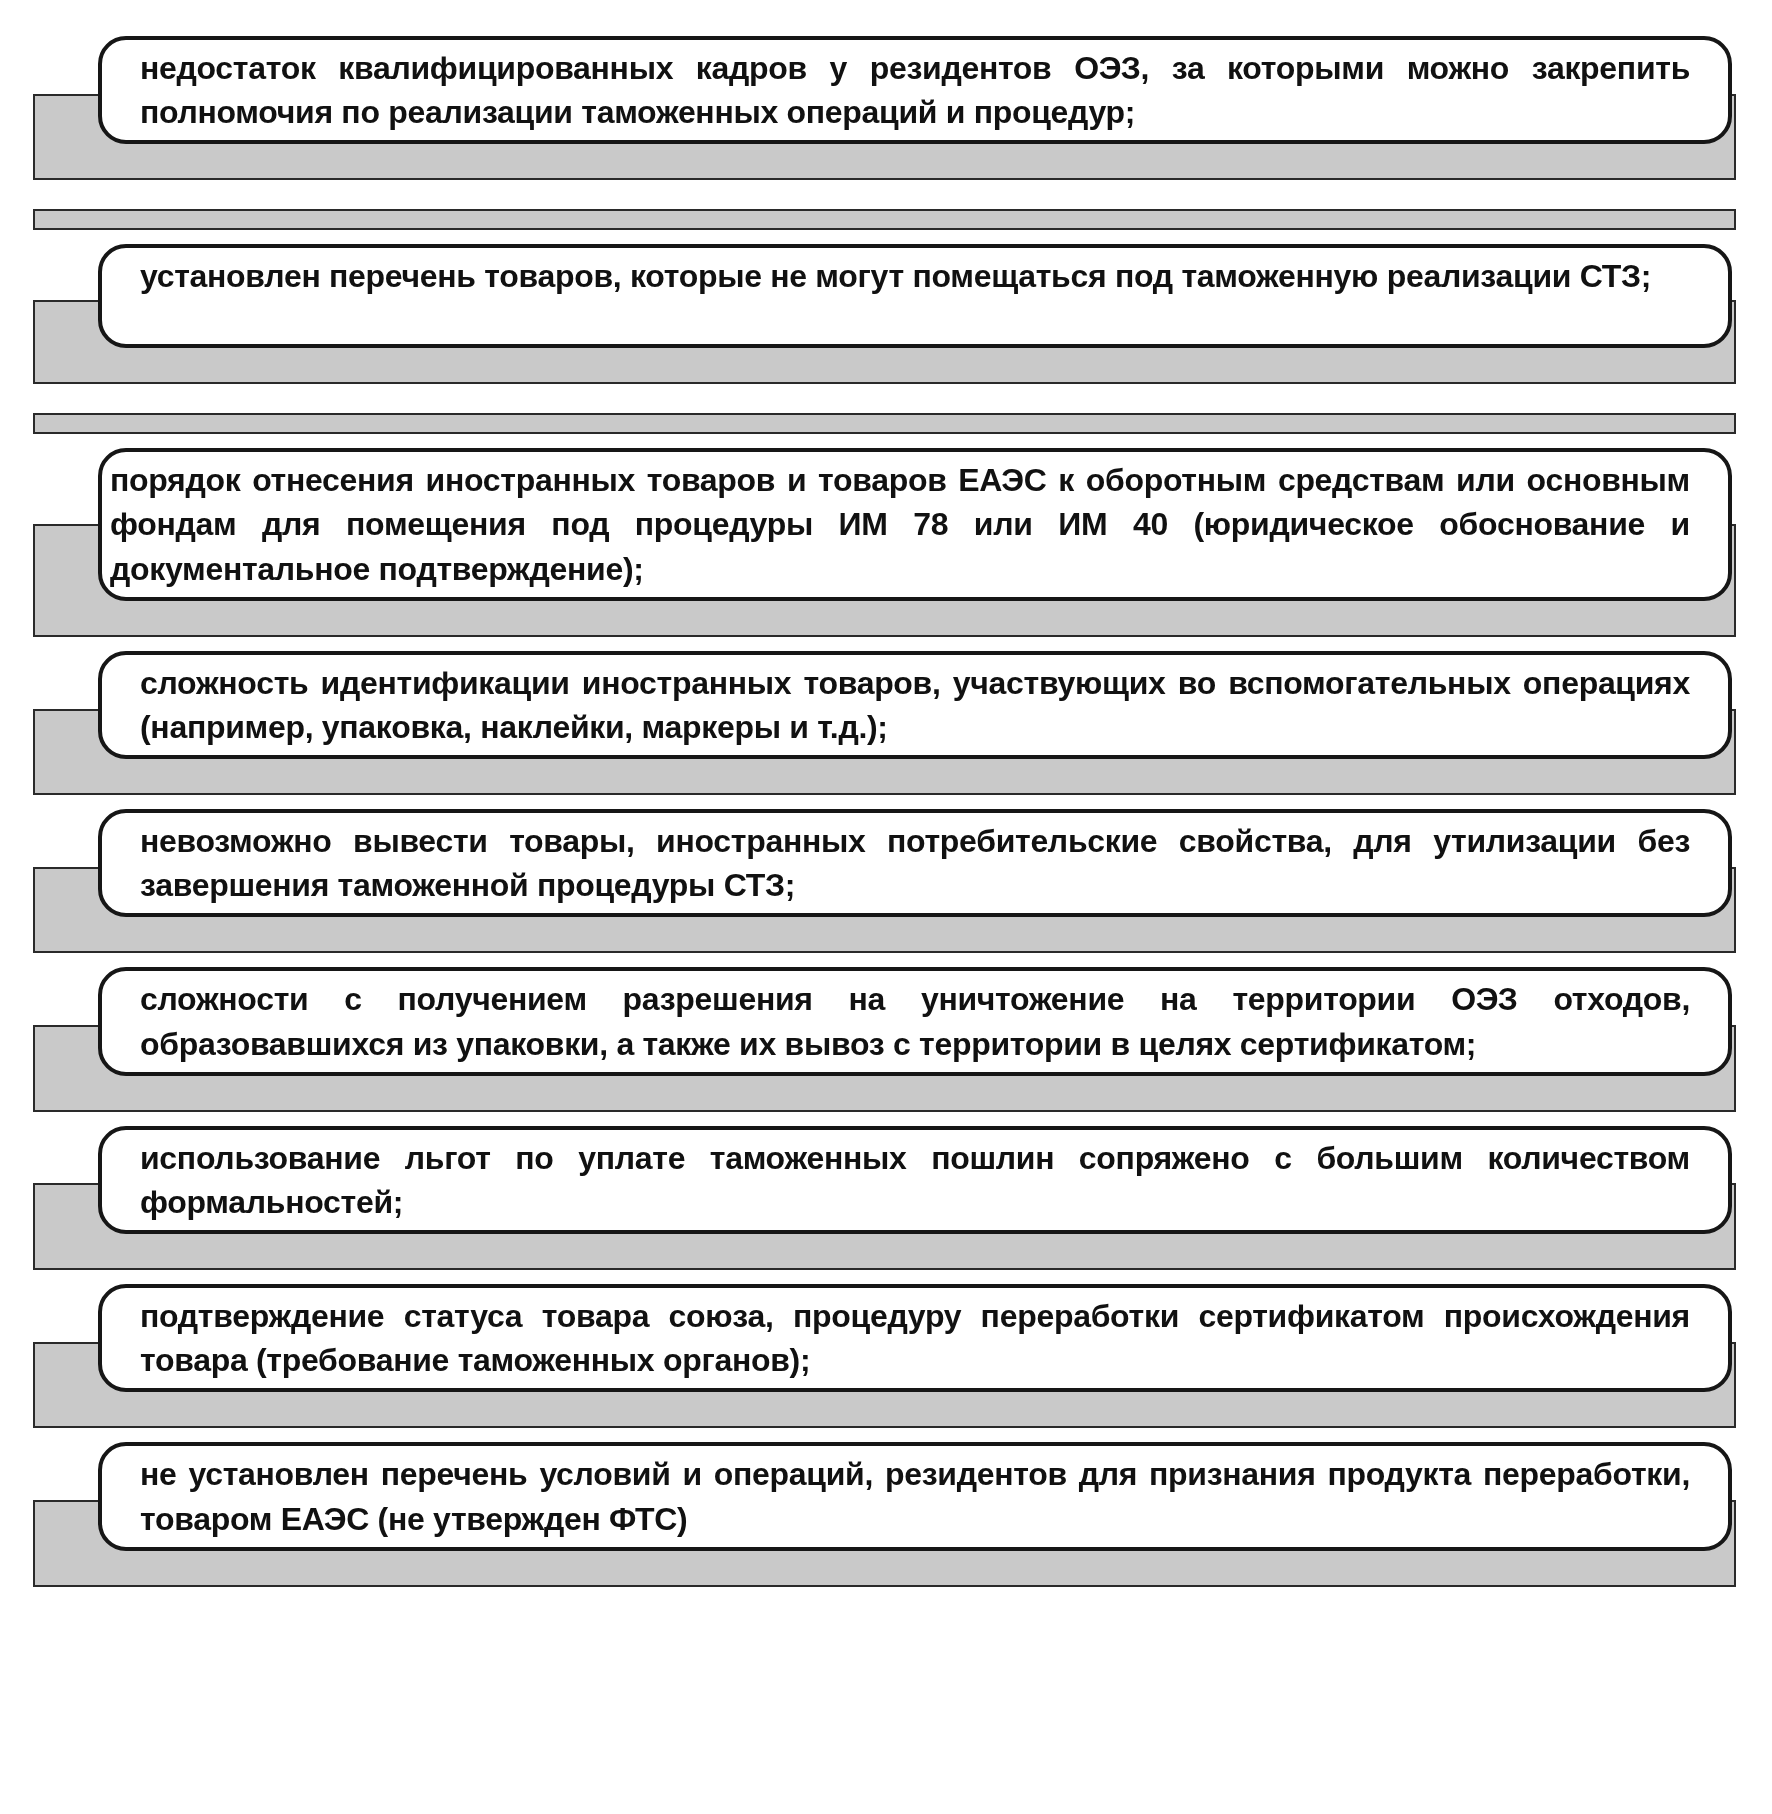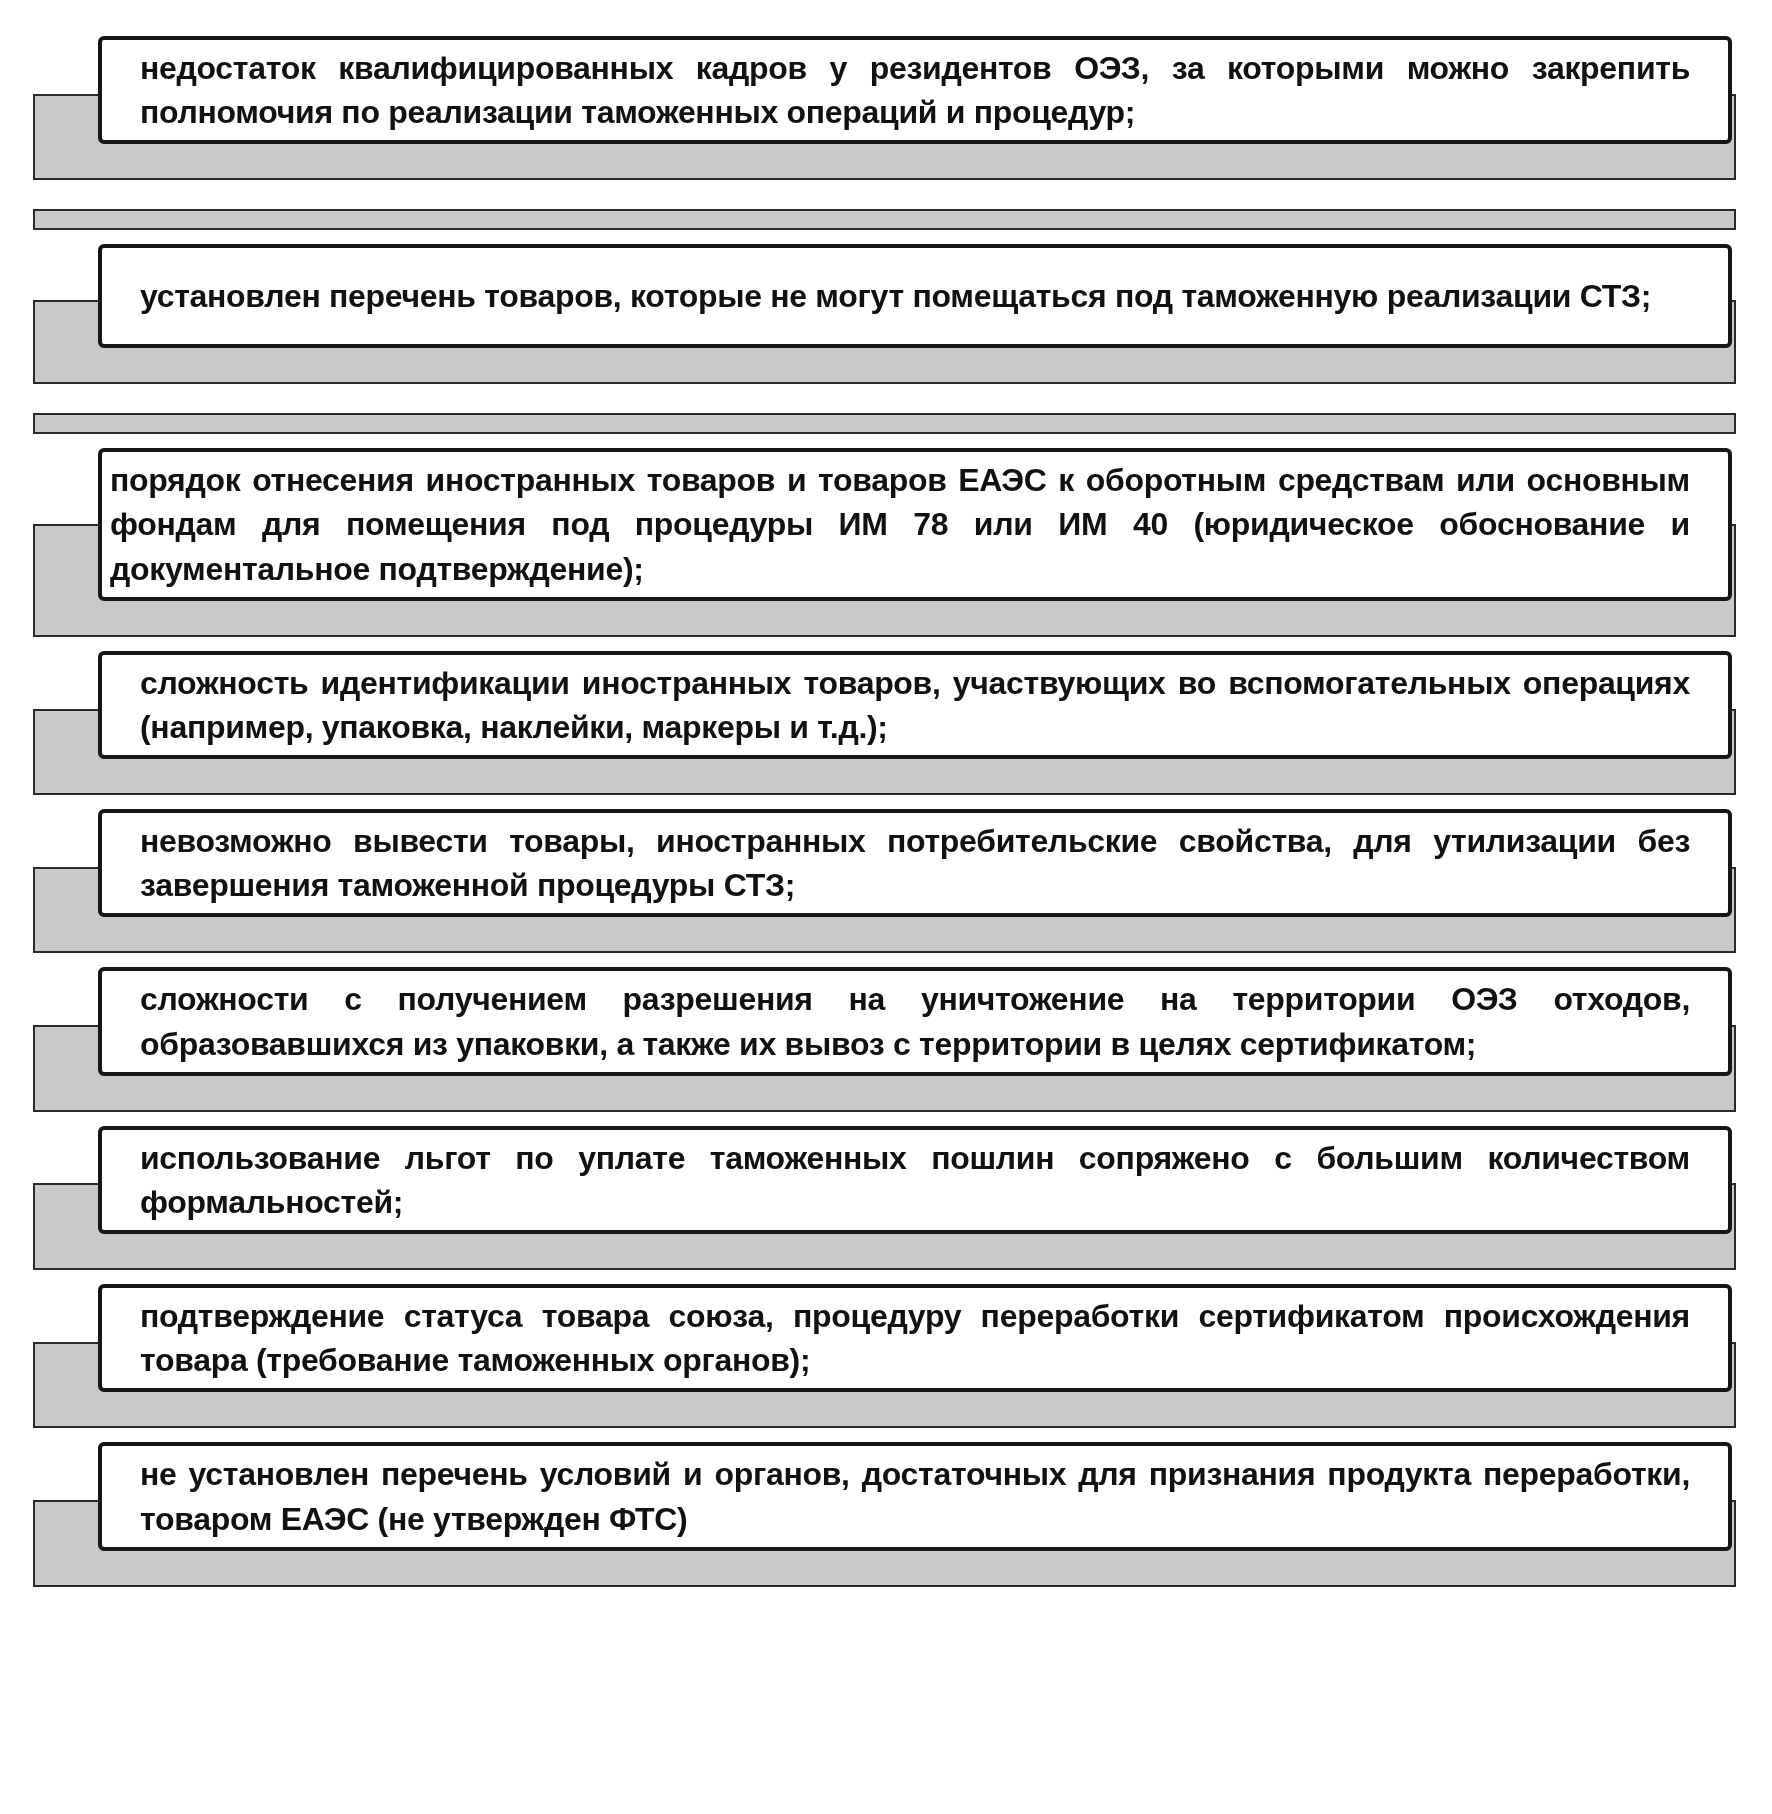--- a/index.html
+++ b/index.html
@@ -40,24 +40,24 @@
   }
   .box{
     position:relative;
     z-index:1;
     box-sizing:border-box;
     margin-left:65px;
     margin-right:4px;
     min-height:104px;
     background:var(--box-fill);
     border:4px solid var(--box-border);
-    border-radius:6px;
+    border-radius:28px;
     padding:6px 38px;
     display:flex;
-    align-items:center;
+    align-items:flex-start;
   }
   .item.lines-3 .box{min-height:148px;padding-left:8px;}
   .txt{
     width:100%;
     margin:0;
     font-weight:700;
     font-size:32px;
     line-height:1.38;
     letter-spacing:-0.3px;
     text-align:justify;
@@ -129,17 +129,17 @@
   <div class="item">
     <div class="shadow"></div>
     <div class="box">
       <p class="txt">подтверждение статуса товара союза, процедуру переработки сертификатом происхождения товара (требование таможенных органов);</p>
     </div>
   </div>
 
   <div class="item">
     <div class="shadow"></div>
     <div class="box">
-      <p class="txt">не установлен перечень условий и органов, достаточных для признания продукта переработки, товаром ЕАЭС (не утвержден ФТС)</p>
+      <p class="txt">не установлен перечень условий и операций, резидентов для признания продукта переработки, товаром ЕАЭС (не утвержден ФТС)</p>
     </div>
   </div>
 
 </div>
 
 </body></html>

